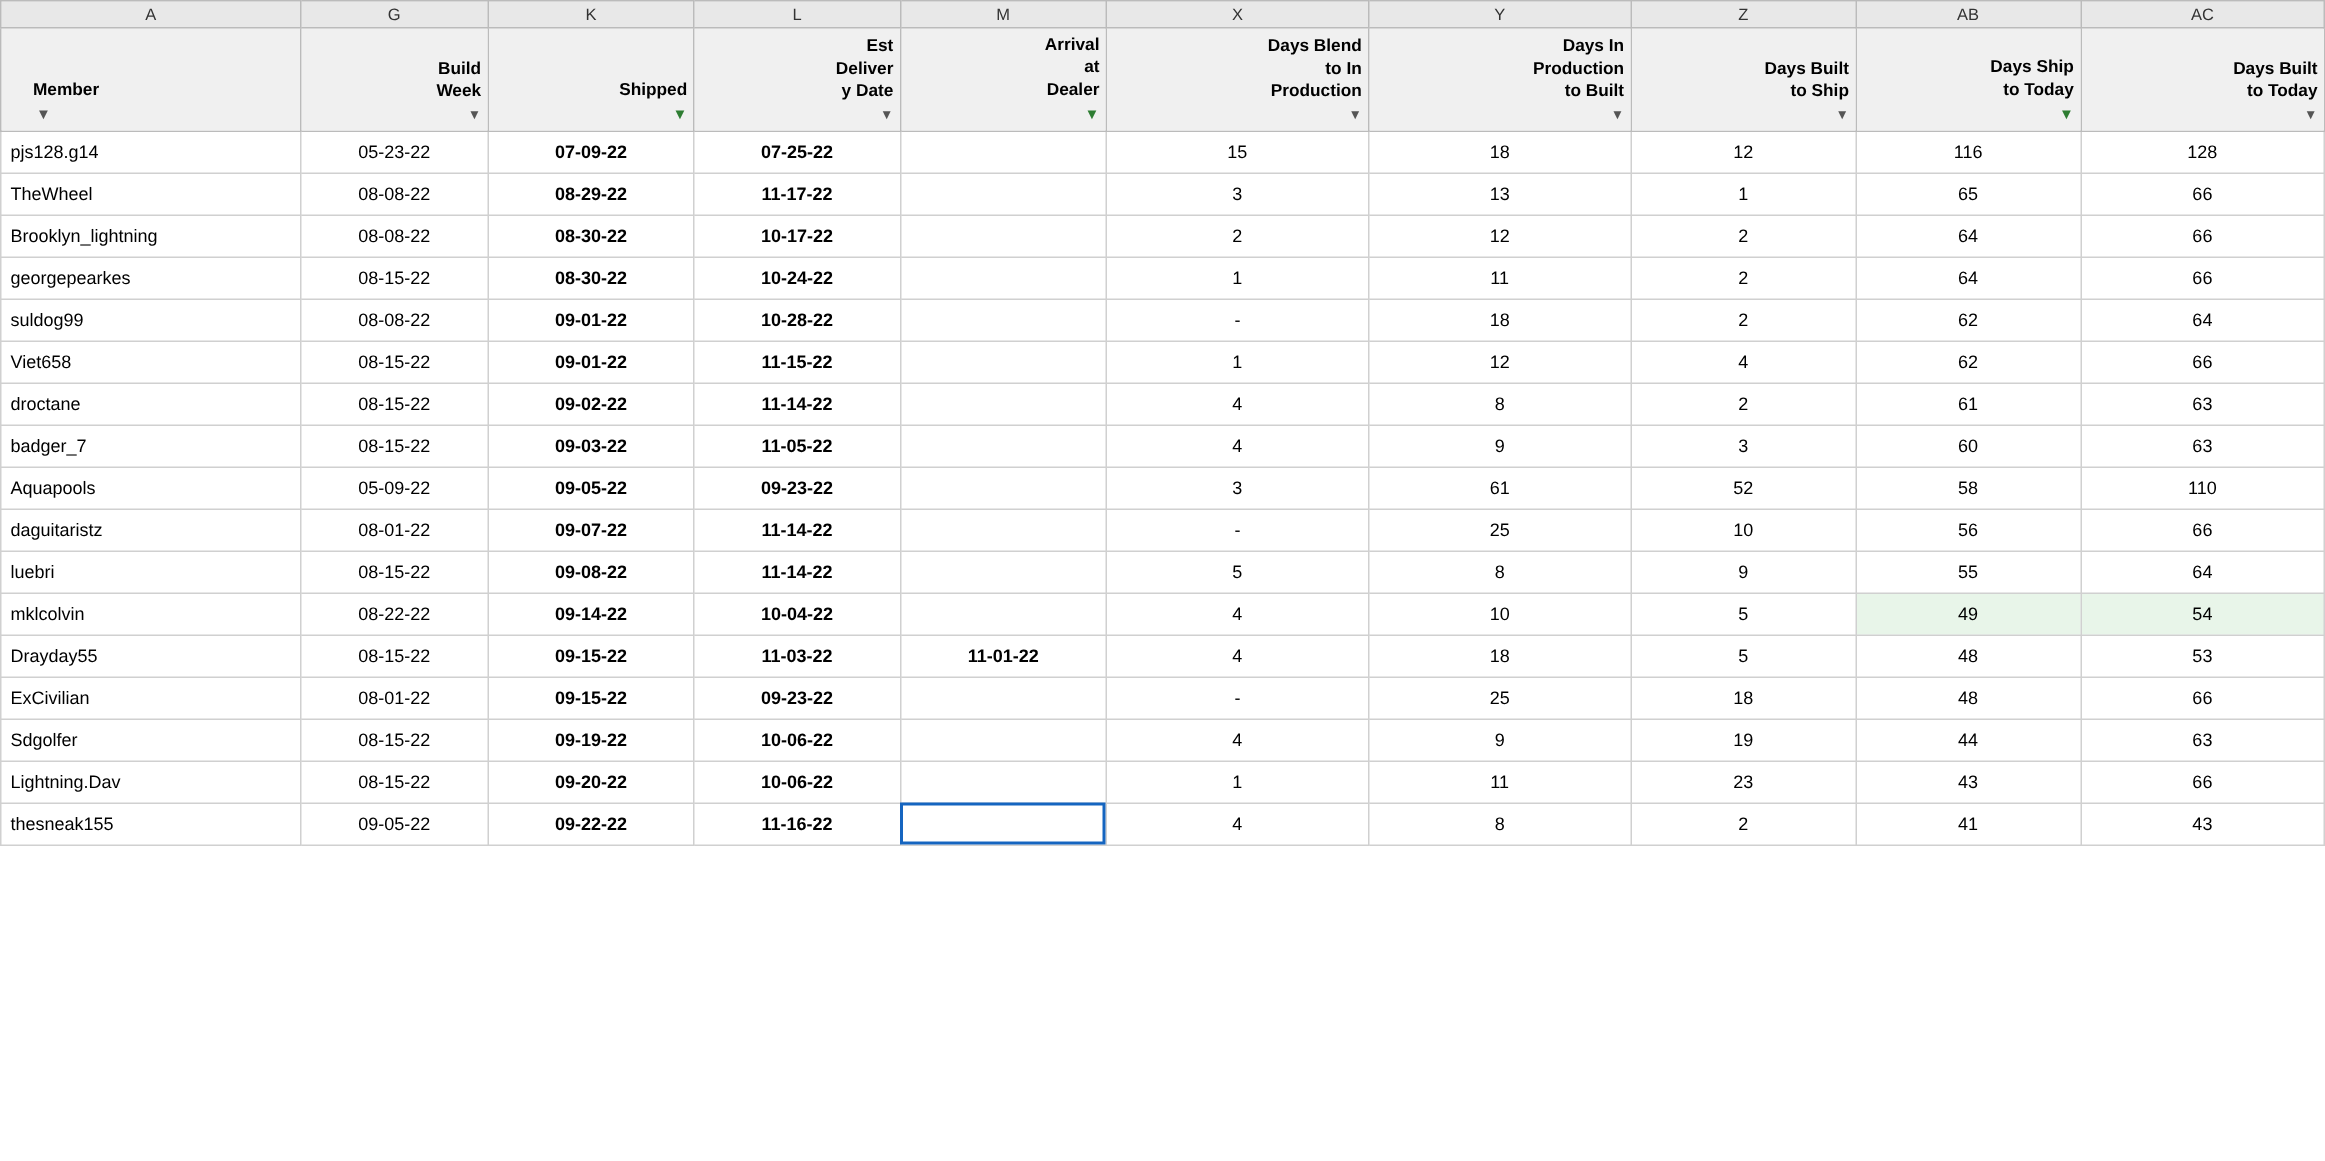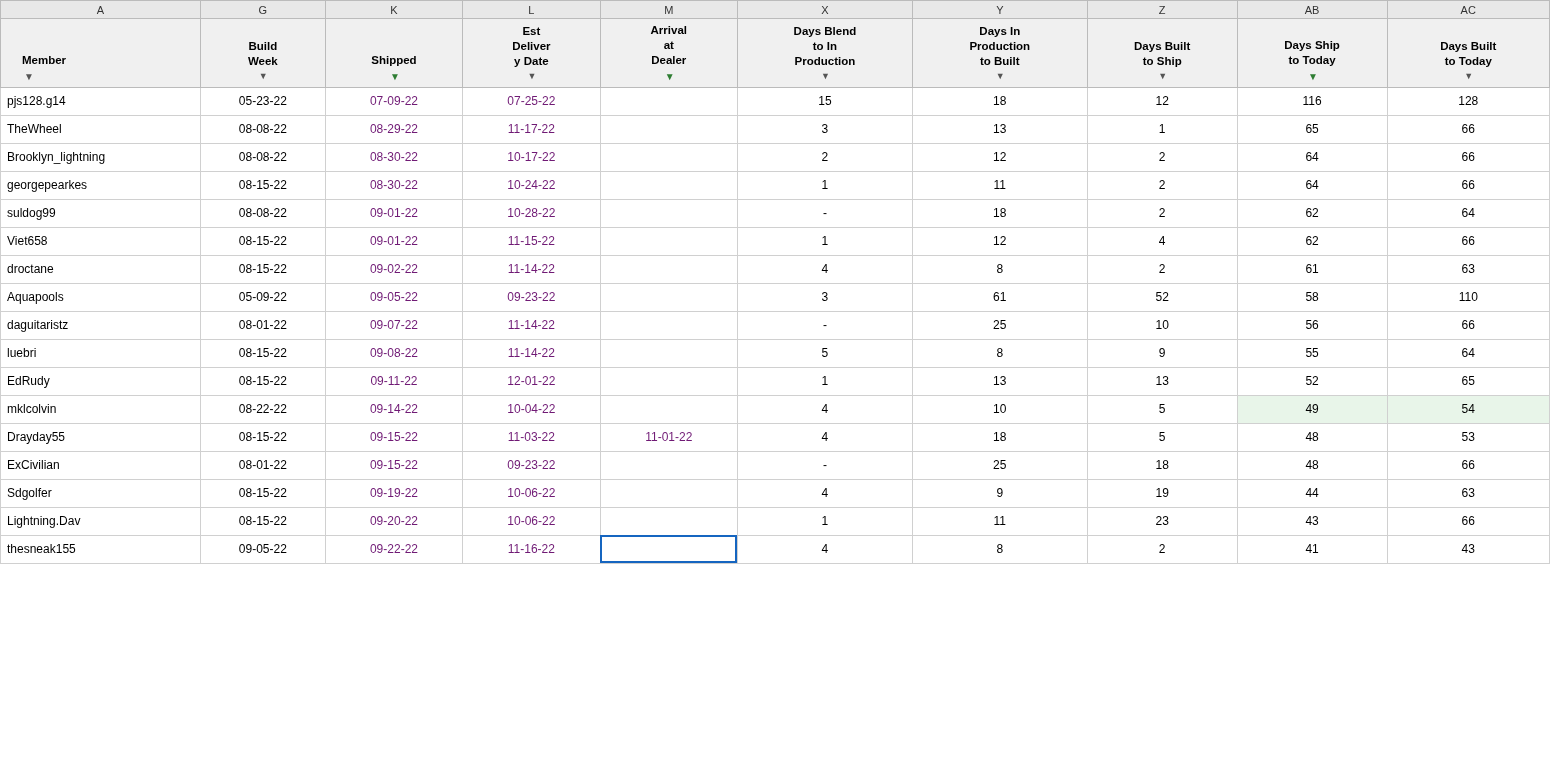--- a/index.html
+++ b/index.html
@@ -88,35 +88,35 @@
       color: #000;
       font-size: 12px;
       white-space: nowrap;
       overflow: hidden;
     }
     tbody td.member-cell {
       text-align: left;
       font-weight: normal;
     }
     .red-date {
-      color: #701a75;
-      font-weight: normal;
+      color: #000000;
+      font-weight: bold;
     }
     .cell-selected {
       outline: 2px solid #1565c0;
       outline-offset: -2px;
     }
     
     .bg-light-green {
       background-color: #e8f5e9;
     }
     thead tr.header-row th .header-content {
       display: flex;
       flex-direction: column;
-      align-items: center;
+      align-items: flex-end;
       justify-content: flex-end;
       height: 100%;
     }
     thead tr.header-row th.left-align .header-content {
       align-items: flex-start;
     }
     .header-label {
       display: block;
     }
     .header-icons {
@@ -331,20 +331,32 @@
           <td><span class="red-date">09-02-22</span></td>
           <td><span class="red-date">11-14-22</span></td>
           <td></td>
           <td>4</td>
           <td>8</td>
           <td>2</td>
           <td>61</td>
           <td>63</td>
         </tr>
         <tr style="background: rgb(255, 255, 255);">
+          <td class="member-cell">badger_7</td>
+          <td>08-15-22</td>
+          <td><span class="red-date">09-03-22</span></td>
+          <td><span class="red-date">11-05-22</span></td>
+          <td></td>
+          <td>4</td>
+          <td>9</td>
+          <td>3</td>
+          <td>60</td>
+          <td>63</td>
+        </tr>
+        <tr style="background: rgb(255, 255, 255);">
           <td class="member-cell">Aquapools</td>
           <td>05-09-22</td>
           <td><span class="red-date">09-05-22</span></td>
           <td><span class="red-date">09-23-22</span></td>
           <td></td>
           <td>3</td>
           <td>61</td>
           <td>52</td>
           <td>58</td>
           <td>110</td>
@@ -367,32 +379,20 @@
           <td><span class="red-date">09-08-22</span></td>
           <td><span class="red-date">11-14-22</span></td>
           <td></td>
           <td>5</td>
           <td>8</td>
           <td>9</td>
           <td>55</td>
           <td>64</td>
         </tr>
         <tr style="background: rgb(255, 255, 255);">
-          <td class="member-cell">EdRudy</td>
-          <td>08-15-22</td>
-          <td><span class="red-date">09-11-22</span></td>
-          <td><span class="red-date">12-01-22</span></td>
-          <td></td>
-          <td>1</td>
-          <td>13</td>
-          <td>13</td>
-          <td>52</td>
-          <td>65</td>
-        </tr>
-        <tr style="background: rgb(255, 255, 255);">
           <td class="member-cell">mklcolvin</td>
           <td>08-22-22</td>
           <td><span class="red-date">09-14-22</span></td>
           <td><span class="red-date">10-04-22</span></td>
           <td></td>
           <td>4</td>
           <td>10</td>
           <td>5</td>
           <td class="bg-light-green">49</td>
           <td class="bg-light-green">54</td>

